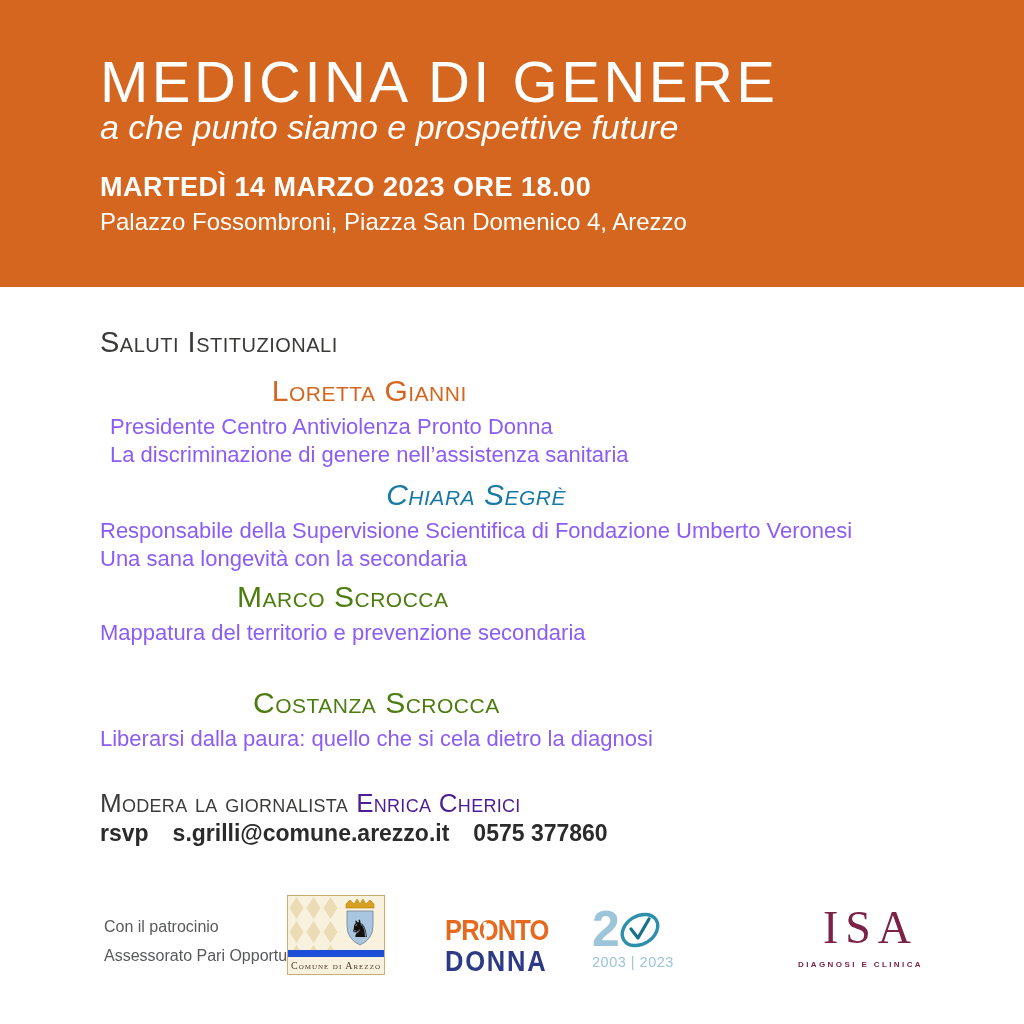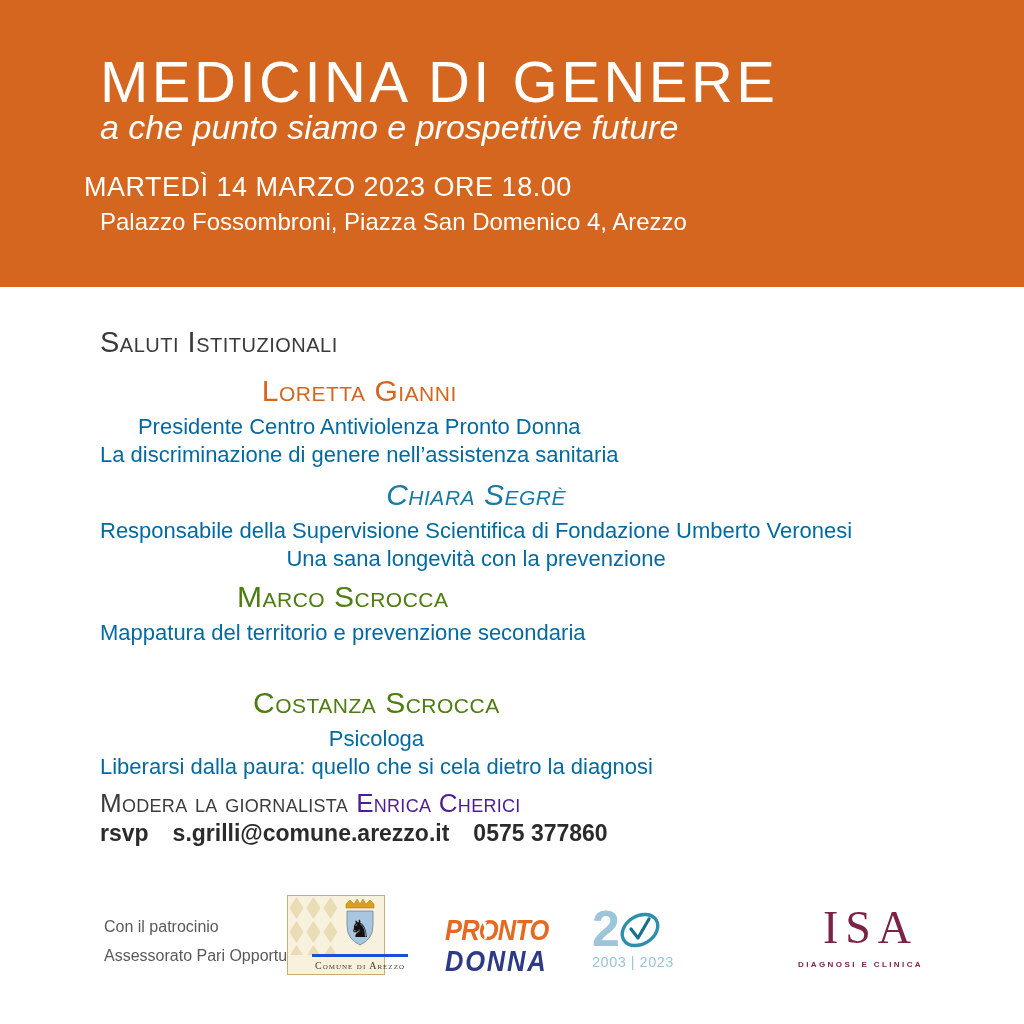--- a/index.html
+++ b/index.html
@@ -5,52 +5,52 @@
   html,body{margin:0;padding:0;background:#ffffff;}
   .poster{position:relative;width:1024px;height:1024px;background:#ffffff;overflow:hidden;
           font-family:"Liberation Sans",sans-serif;color:#3C3C3B;}
 
   
   .band{position:absolute;left:0;top:0;width:1024px;height:287px;background:#D4661F;}
   .title{position:absolute;left:100px;top:48px;font-size:58px;font-weight:500;
          letter-spacing:3.5px;color:#ffffff;white-space:nowrap;}
   .subtitle{position:absolute;left:100px;top:108px;font-size:34px;font-style:italic;
             color:#ffffff;white-space:nowrap;}
-  .dateline{position:absolute;left:84px;top:172px;font-size:27px;font-weight:normal;
+  .dateline{position:absolute;left:100px;top:172px;font-size:27px;font-weight:bold;
             letter-spacing:0.5px;color:#ffffff;white-space:nowrap;}
   .venueline{position:absolute;left:100px;top:208px;font-size:24px;color:#ffffff;white-space:nowrap;}
 
   
   .smallcaps{font-variant:small-caps;text-align:center;}
   .section-heading{position:absolute;left:100px;top:326px;font-size:29px;color:#3A3A39;
                    letter-spacing:0.5px;}
   .speaker{position:absolute;left:100px;}
   .speaker-name{font-size:30px;letter-spacing:0.5px;line-height:34px;margin-bottom:5px;}
-  .s0{top:374px;} .s1{top:478px;} .s2{top:580px;} .s3{top:686px;}
+  .s0{top:374px;margin-left:10px;} .s1{top:478px;} .s2{top:580px;} .s3{top:686px;}
   .c-orange{color:#D4671F;} .c-blue{color:#1779A4;font-style:italic;} .c-maroon{color:#4d7c0f;}
-  .speaker-line{font-size:22px;line-height:27.5px;color:#0369a1;white-space:nowrap;text-align:center;}
+  .speaker-line{font-size:22px;line-height:27.5px;color:#8b5cf6;white-space:nowrap;}
 
   .moderator{position:absolute;left:100px;top:788px;font-size:26px;letter-spacing:0.3px;white-space:nowrap;}
   .moderator .prefix{color:#3C3C3B;}
   .moderator .mname{color:#4c1d95;margin-left:8px;}
   .rsvp{position:absolute;left:100px;top:820px;font-size:23px;font-weight:bold;color:#2B2B2B;white-space:nowrap;}
   .rsvp .gap{margin-left:24px;}
 
   
   .patronage{position:absolute;left:104px;top:912px;font-size:16px;color:#58595B;line-height:29px;}
 
   
   .logo-comune{position:absolute;left:287px;top:895px;width:96px;height:78px;
                background:#F8F1DD;border:1px solid #C9AD74;}
-  .comune-caption{position:absolute;left:0;bottom:0;width:100%;height:17px;border-top:3px solid #1d4ed8;
+  .comune-caption{position:absolute;left:0;bottom:0;width:100%;height:17px;border-top:7px solid #1d4ed8;
                   font-family:"Liberation Serif",serif;font-variant:small-caps;font-size:10px;
-                  letter-spacing:1px;color:#4A3A28;text-align:center;line-height:17px;margin-left:24px;}
+                  letter-spacing:1px;color:#4A3A28;text-align:center;line-height:17px;}
 
   
-  .logo-pd{position:absolute;left:445px;top:917px;line-height:26px;font-weight:bold;white-space:nowrap;font-style:italic;}
+  .logo-pd{position:absolute;left:445px;top:917px;line-height:26px;font-weight:bold;white-space:nowrap;}
   .pd-top{display:inline-block;transform:scaleX(0.88);transform-origin:left;
           font-size:29px;letter-spacing:-1px;color:#E5691E;position:relative;}
   .pd-bottom{display:inline-block;transform:scaleX(0.88);transform-origin:left;
              font-size:29px;letter-spacing:2px;color:#2D3A85;}
   .pd-figure{position:absolute;left:42px;top:5px;}
 
   
   .logo-fv{position:absolute;left:592px;top:910px;width:152px;height:66px;}
   .fv-2{position:absolute;left:0;top:-6px;font-size:50px;font-weight:bold;color:#9CC5DA;line-height:50px;}
   .fv-swirl{position:absolute;left:24px;top:0px;}
@@ -79,31 +79,30 @@
 
   <div class="speaker s0">
     <div class="speaker-name smallcaps c-orange">Loretta Gianni</div>
     <div class="speaker-line">Presidente Centro Antiviolenza Pronto Donna</div>
     <div class="speaker-line">La discriminazione di genere nell’assistenza sanitaria</div>
   </div>
 
   <div class="speaker s1">
     <div class="speaker-name smallcaps c-blue">Chiara Segrè</div>
     <div class="speaker-line">Responsabile della Supervisione Scientifica di Fondazione Umberto Veronesi</div>
-    <div class="speaker-line">Una sana longevità con la prevenzione</div>
+    <div class="speaker-line">Una sana longevità con la secondaria</div>
   </div>
 
   <div class="speaker s2">
     <div class="speaker-name smallcaps c-maroon">Marco Scrocca</div>
     <div class="speaker-line">Mappatura del territorio e prevenzione secondaria</div>
   </div>
 
   <div class="speaker s3">
     <div class="speaker-name smallcaps c-maroon">Costanza Scrocca</div>
-    <div class="speaker-line">Psicologa</div>
     <div class="speaker-line">Liberarsi dalla paura: quello che si cela dietro la diagnosi</div>
   </div>
 
   <div class="moderator smallcaps">
     <span class="prefix">Modera la giornalista</span><span class="mname">Enrica Cherici</span>
   </div>
 
   <div class="rsvp">
     <span>rsvp</span><span class="gap">s.grilli@comune.arezzo.it</span><span class="gap">0575 377860</span>
   </div>

